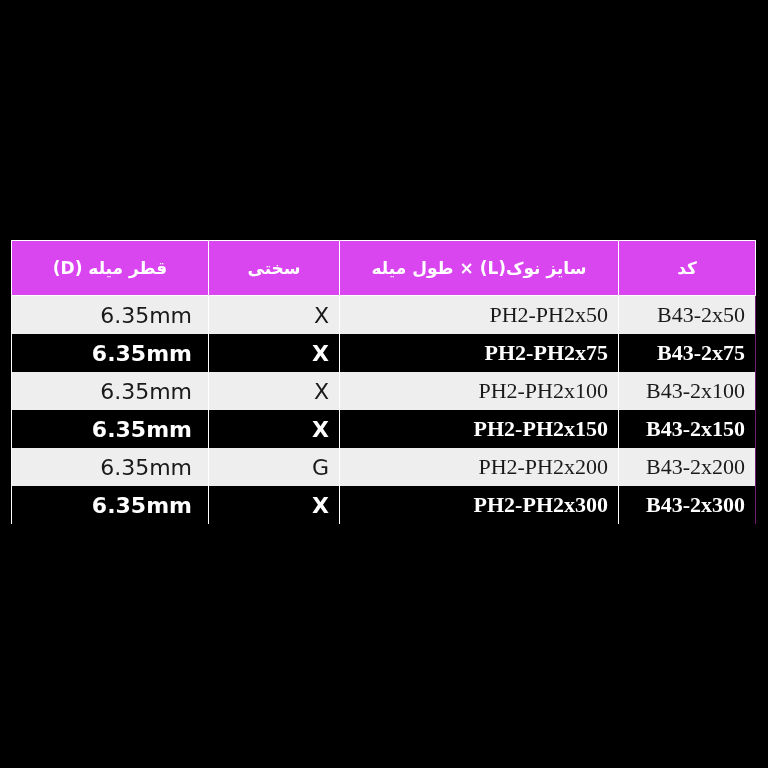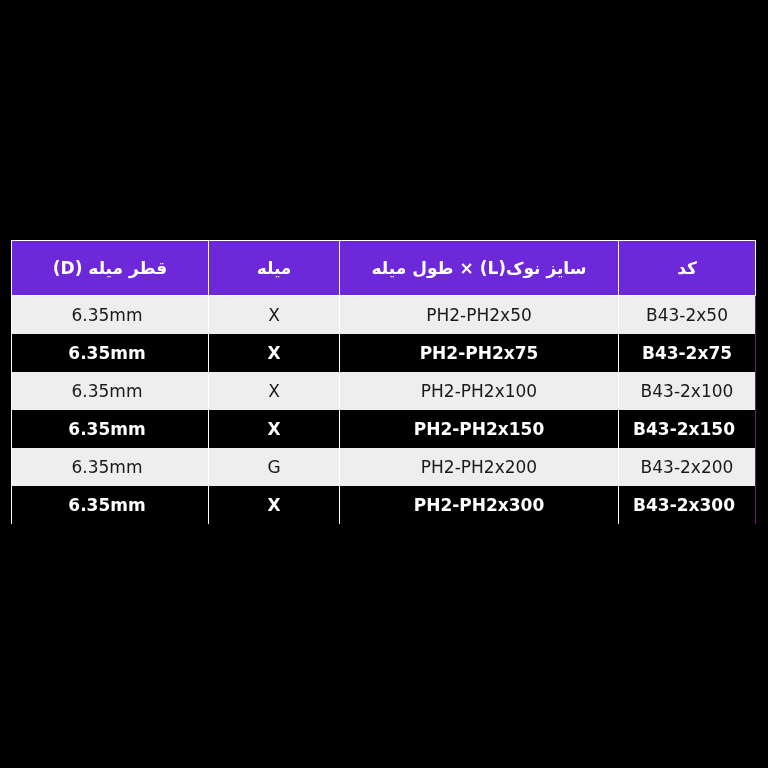--- a/index.html
+++ b/index.html
@@ -30,41 +30,40 @@
     width: 744px;
     table-layout: fixed;
     direction: rtl;
   }
   table.spec col.c-code { width: 137px; }
   table.spec col.c-size { width: 279px; }
   table.spec col.c-hard { width: 131px; }
   table.spec col.c-diam { width: 197px; }
 
   table.spec th {
-    background: #6d28d9;
+    background: #d946ef;
     color: #ffffff;
     font-weight: bold;
     font-size: 17px;
     height: 54px;
     text-align: center;
     vertical-align: middle;
     border: 1px solid #ffffff;
     padding: 0 14px;
     line-height: 1.2;
   }
   table.spec td {
     height: 38px;
-    text-align: center;
     vertical-align: middle;
     border-left: 1px solid #ffffff;
     border-right: 1px solid #ffffff;
     border-top: none;
     border-bottom: none;
-    font-size: 17px;
-    padding: 0 20px;
+    font-size: 22px;
+    padding: 0 10px;
     white-space: nowrap;
   }
   tr.row-light td {
     background: #eeeeee;
     color: #1a1a1a;
     font-weight: normal;
   }
   tr.row-dark td {
     background: #000000;
     color: #ffffff;
@@ -78,39 +77,40 @@
     display: inline-block;
     direction: ltr;
   }
   .unit {
     padding-right: 6px;
   }
   .ltr {
     direction: ltr;
     unicode-bidi: embed;
     display: inline-block;
+    font-family: Liberation Serif, serif;
   }
 </style>
 </head>
 <body>
 
 <div class="page">
   <div class="table-wrap">
     <table class="spec">
       <colgroup>
         <col class="c-code">
         <col class="c-size">
         <col class="c-hard">
         <col class="c-diam">
       </colgroup>
       <thead>
         <tr>
           <th>کد</th>
           <th>سایز نوک(L) × طول میله</th>
-          <th>میله</th>
+          <th>سختی</th>
           <th>قطر میله (D)</th>
         </tr>
       </thead>
       <tbody>
         <tr class="row-light">
           <td><span class="ltr">B43-2x50</span></td>
           <td><span class="ltr">PH2-PH2x50</span></td>
           <td>X</td>
           <td><span class="cell-diam"><span>6.35</span><span class="unit">mm</span></span></td>
         </tr>

